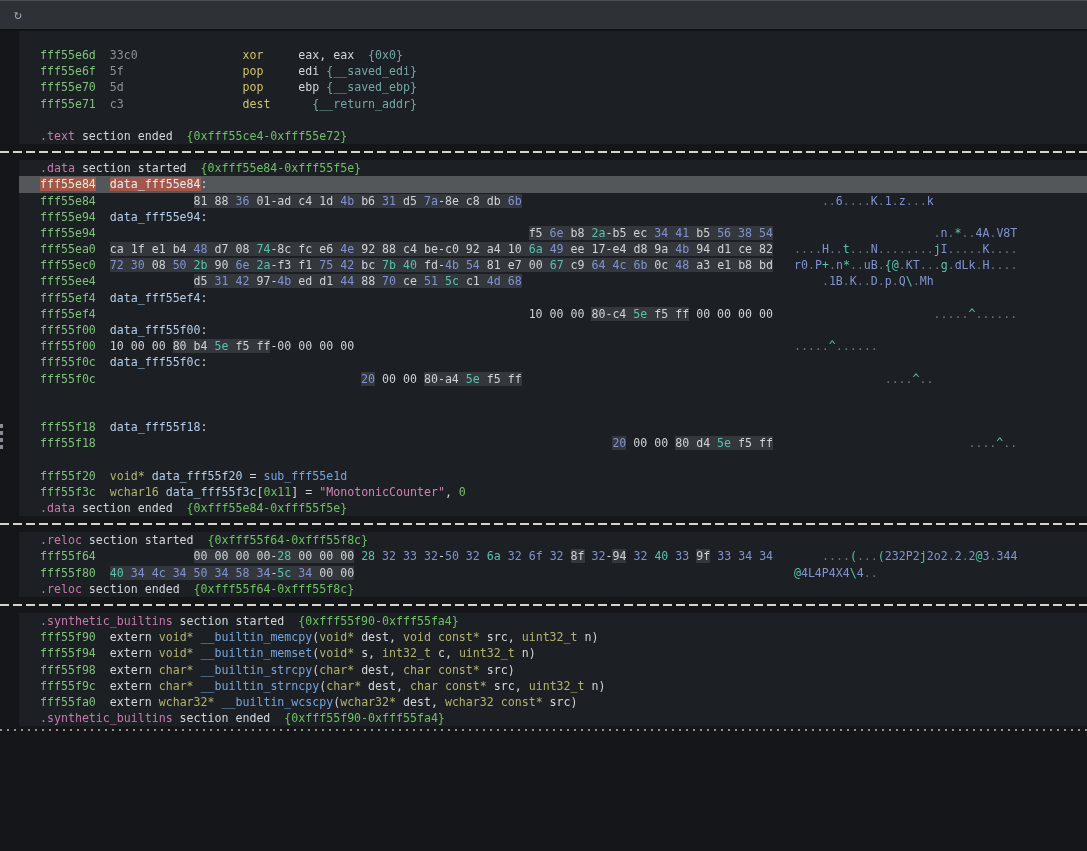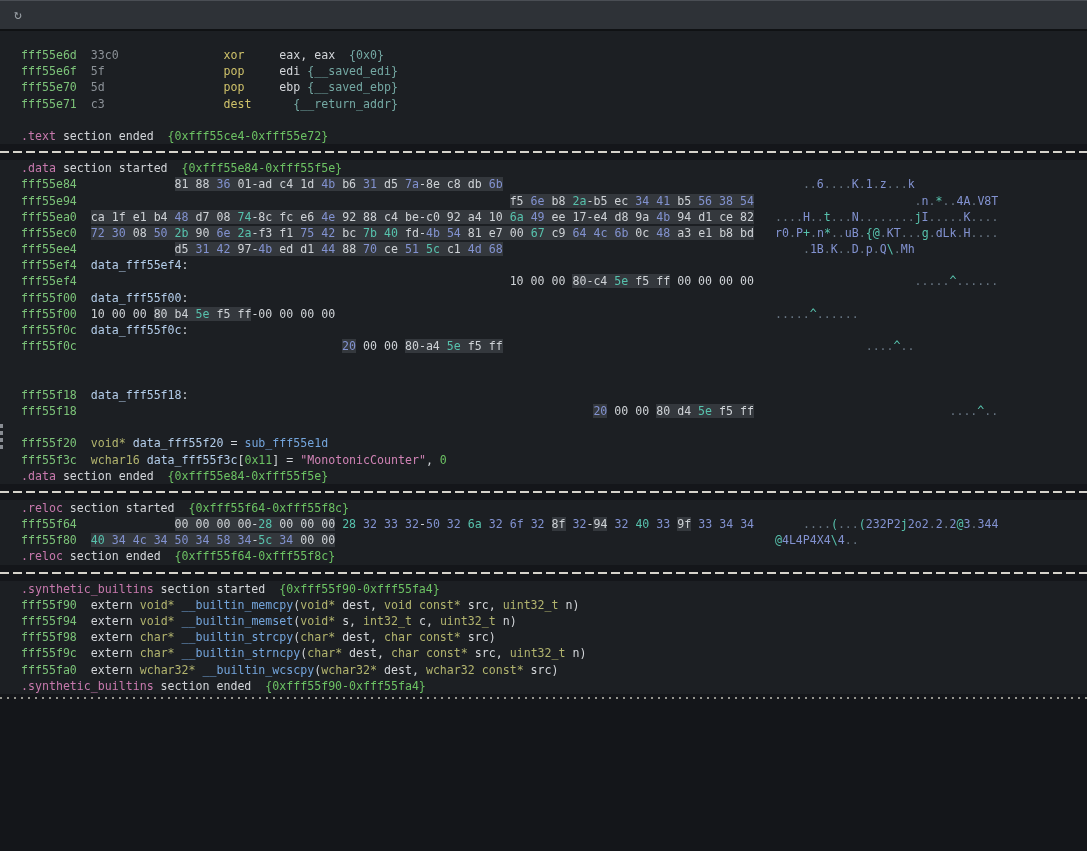--- a/index.html
+++ b/index.html
@@ -4,21 +4,21 @@
 <style>
   html,body{margin:0;padding:0;width:1087px;height:851px;overflow:hidden;
     background:#14161a;font-family:"DejaVu Sans Mono",monospace;}
   #window{position:relative;width:1087px;height:851px;}
   
   #fn-header{height:28px;background:#2e3237;border-top:1px solid #4a4e54;
     border-bottom:2px solid #101214;display:flex;align-items:center;
     font:12px/28px "DejaVu Sans Mono",monospace;white-space:pre;}
   #fn-header .icon{color:#9aa0a6;margin:0 12px 0 14px;font-size:13px;}
   
-  .block{background:#1c1f23;}
+  .block{background:#1c1f23;margin-left:19px;}
   .block:first-of-type{padding-top:16px;}
   .ln{height:16.2px;line-height:16.2px;padding-left:21px;white-space:pre;
     font-size:11.6px;}
   .ln.hl{background:#54575a;}
   .sep{background:#14161a;height:16px;position:relative;}
   .sep .sepline{position:absolute;left:0;right:0;top:7px;height:2px;}
   .sep.dashed .sepline{background:repeating-linear-gradient(90deg,#d6d3cb 0 9px,transparent 9px 13px);}
   .sep.dotted{height:10px;}
   .sep.dotted .sepline{top:3px;background:repeating-linear-gradient(90deg,#95958e 0 2px,transparent 2px 7px);}
   
@@ -48,21 +48,23 @@
         <div class="ln"><span class="tok a">fff55e70</span><span class="tok w">  </span><span class="tok g">5d</span><span class="tok w">                 </span><span class="tok mn">pop</span><span class="tok w">     </span><span class="tok w">ebp </span><span class="tok ann">{__saved_ebp}</span></div>
         <div class="ln"><span class="tok a">fff55e71</span><span class="tok w">  </span><span class="tok g">c3</span><span class="tok w">                 </span><span class="tok mn">dest</span><span class="tok w">      </span><span class="tok ann">{__return_addr}</span></div>
         <div class="ln"></div>
         <div class="ln"><span class="tok sec">.text</span><span class="tok w"> section ended  </span><span class="tok grn">{0xfff55ce4-0xfff55e72}</span></div>
       </div>
       <div class="sep dashed">
         <div class="sepline"></div>
       </div>
       <div class="block">
         <div class="ln"><span class="tok sec">.data</span><span class="tok w"> section started  </span><span class="tok grn">{0xfff55e84-0xfff55f5e}</span></div>
+        <div class="ln hl"><span class="tok a hlt">fff55e84</span><span class="tok w">  </span><span class="tok dl hlt">data_fff55e84</span><span class="tok w">:</span></div>
         <div class="ln"><span class="tok a">fff55e84</span><span class="tok w">  </span><span class="tok w">            </span><span class="tok hd x">81 88 </span><span class="tok hb x">36</span><span class="tok hd x"> 01-ad c4 1d </span><span class="tok hb x">4b</span><span class="tok hd x"> b6 </span><span class="tok hb x">31</span><span class="tok hd x"> d5 </span><span class="tok hb x">7a</span><span class="tok hd x">-8e c8 db </span><span class="tok hb x">6b</span><span class="tok w">                                           </span><span class="tok ad">..</span><span class="tok ab">6</span><span class="tok ad">....</span><span class="tok ab">K</span><span class="tok ad">.</span><span class="tok ab">1</span><span class="tok ad">.</span><span class="tok ab">z</span><span class="tok ad">...</span><span class="tok ab">k</span></div>
+        <div class="ln"><span class="tok a">fff55e94</span><span class="tok w">  </span><span class="tok dl">data_fff55e94</span><span class="tok w">:</span></div>
         <div class="ln"><span class="tok a">fff55e94</span><span class="tok w">  </span><span class="tok w">                                                            </span><span class="tok hd x">f5 </span><span class="tok hb x">6e</span><span class="tok hd x"> b8 </span><span class="tok ht x">2a</span><span class="tok hd x">-b5 ec </span><span class="tok hb x">34 41</span><span class="tok hd x"> b5 </span><span class="tok hb x">56 38 54</span><span class="tok w">                       </span><span class="tok ad">.</span><span class="tok ab">n</span><span class="tok ad">.</span><span class="tok at">*</span><span class="tok ad">..</span><span class="tok ab">4A</span><span class="tok ad">.</span><span class="tok ab">V8T</span></div>
         <div class="ln"><span class="tok a">fff55ea0</span><span class="tok w">  </span><span class="tok hd x">ca 1f e1 b4 </span><span class="tok hb x">48</span><span class="tok hd x"> d7 08 </span><span class="tok ht x">74</span><span class="tok hd x">-8c fc e6 </span><span class="tok hb x">4e</span><span class="tok hd x"> 92 88 c4 be-c0 92 a4 10 </span><span class="tok ht x">6a</span><span class="tok hd x"> </span><span class="tok hb x">49</span><span class="tok hd x"> ee 17-e4 d8 9a </span><span class="tok hb x">4b</span><span class="tok hd x"> 94 d1 ce 82</span><span class="tok w">   </span><span class="tok ad">....</span><span class="tok ab">H</span><span class="tok ad">..</span><span class="tok at">t</span><span class="tok ad">...</span><span class="tok ab">N</span><span class="tok ad">........</span><span class="tok at">j</span><span class="tok ab">I</span><span class="tok ad">.....</span><span class="tok ab">K</span><span class="tok ad">....</span></div>
         <div class="ln"><span class="tok a">fff55ec0</span><span class="tok w">  </span><span class="tok hb x">72 30</span><span class="tok hd x"> 08 </span><span class="tok hb x">50</span><span class="tok hd x"> </span><span class="tok ht x">2b</span><span class="tok hd x"> 90 </span><span class="tok hb x">6e</span><span class="tok hd x"> </span><span class="tok ht x">2a</span><span class="tok hd x">-f3 f1 </span><span class="tok hb x">75 42</span><span class="tok hd x"> bc </span><span class="tok ht x">7b 40</span><span class="tok hd x"> fd-</span><span class="tok hb x">4b 54</span><span class="tok hd x"> 81 e7 00 </span><span class="tok ht x">67</span><span class="tok hd x"> c9 </span><span class="tok hb x">64 4c 6b</span><span class="tok hd x"> 0c </span><span class="tok hb x">48</span><span class="tok hd x"> a3 e1 b8 bd</span><span class="tok w">   </span><span class="tok ab">r0</span><span class="tok ad">.</span><span class="tok ab">P</span><span class="tok at">+</span><span class="tok ad">.</span><span class="tok ab">n</span><span class="tok at">*</span><span class="tok ad">..</span><span class="tok ab">uB</span><span class="tok ad">.</span><span class="tok at">{@</span><span class="tok ad">.</span><span class="tok ab">KT</span><span class="tok ad">...</span><span class="tok at">g</span><span class="tok ad">.</span><span class="tok ab">dLk</span><span class="tok ad">.</span><span class="tok ab">H</span><span class="tok ad">....</span></div>
         <div class="ln"><span class="tok a">fff55ee4</span><span class="tok w">  </span><span class="tok w">            </span><span class="tok hd x">d5 </span><span class="tok hb x">31 42</span><span class="tok hd x"> 97-</span><span class="tok hb x">4b</span><span class="tok hd x"> ed d1 </span><span class="tok hb x">44</span><span class="tok hd x"> 88 </span><span class="tok hb x">70</span><span class="tok hd x"> ce </span><span class="tok hb x">51</span><span class="tok hd x"> </span><span class="tok ht x">5c</span><span class="tok hd x"> c1 </span><span class="tok hb x">4d 68</span><span class="tok w">                                           </span><span class="tok ad">.</span><span class="tok ab">1B</span><span class="tok ad">.</span><span class="tok ab">K</span><span class="tok ad">..</span><span class="tok ab">D</span><span class="tok ad">.</span><span class="tok ab">p</span><span class="tok ad">.</span><span class="tok ab">Q</span><span class="tok at">\</span><span class="tok ad">.</span><span class="tok ab">Mh</span></div>
         <div class="ln"><span class="tok a">fff55ef4</span><span class="tok w">  </span><span class="tok dl">data_fff55ef4</span><span class="tok w">:</span></div>
         <div class="ln"><span class="tok a">fff55ef4</span><span class="tok w">  </span><span class="tok w">                                                            </span><span class="tok hd">10 00 00 </span><span class="tok hd x">80-c4 </span><span class="tok ht x">5e</span><span class="tok hd x"> f5 ff</span><span class="tok hd"> 00 00 00 00</span><span class="tok w">                       </span><span class="tok ad">.....</span><span class="tok at">^</span><span class="tok ad">......</span></div>
         <div class="ln"><span class="tok a">fff55f00</span><span class="tok w">  </span><span class="tok dl">data_fff55f00</span><span class="tok w">:</span></div>
         <div class="ln"><span class="tok a">fff55f00</span><span class="tok w">  </span><span class="tok hd">10 00 00 </span><span class="tok hd x">80 b4 </span><span class="tok ht x">5e</span><span class="tok hd x"> f5 ff</span><span class="tok hd">-00 00 00 00</span><span class="tok w">                                                               </span><span class="tok ad">.....</span><span class="tok at">^</span><span class="tok ad">......</span></div>
         <div class="ln"><span class="tok a">fff55f0c</span><span class="tok w">  </span><span class="tok dl">data_fff55f0c</span><span class="tok w">:</span></div>
         <div class="ln"><span class="tok a">fff55f0c</span><span class="tok w">  </span><span class="tok w">                                    </span><span class="tok hb x">20</span><span class="tok hd"> 00 00 </span><span class="tok hd x">80-a4 </span><span class="tok ht x">5e</span><span class="tok hd x"> f5 ff</span><span class="tok w">                                                   </span><span class="tok w"> </span><span class="tok ad">....</span><span class="tok at">^</span><span class="tok ad">..</span></div>

